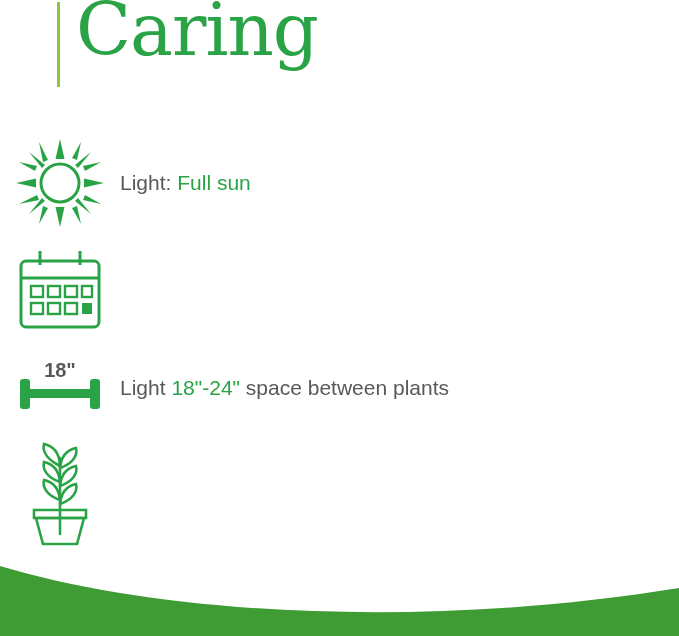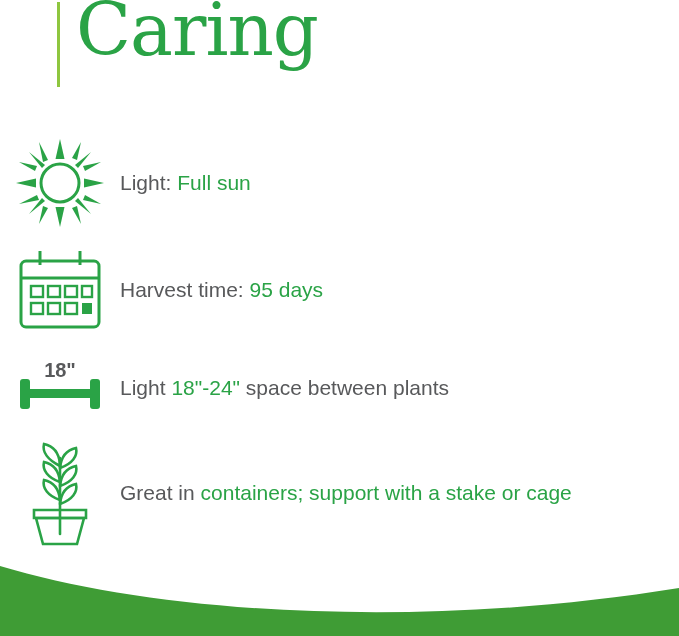--- a/index.html
+++ b/index.html
@@ -157,24 +157,20 @@
           <rect x="34" y="39" width="12" height="11"></rect>
           <rect x="51" y="39" width="12" height="11"></rect>
           <rect x="68" y="39" width="10" height="11"></rect>
           <rect x="17" y="56" width="12" height="11"></rect>
           <rect x="34" y="56" width="12" height="11"></rect>
           <rect x="51" y="56" width="12" height="11"></rect>
         </g>
         <rect x="68" y="56" width="10" height="11" fill="#2aa346"></rect>
       </svg>
     </div>
-    <div class="row-text">
-      <span>Harvest time:</span>
-      <span class="hl">95 days</span>
-    </div>
   </div>
 
   <div class="row row-space">
     <div class="row-icon">
       <svg width="96" height="62" viewBox="0 0 96 62" aria-hidden="true">
         <g fill="#2aa346">
           <rect x="8" y="22" width="10" height="30" rx="3"></rect>
           <rect x="78" y="22" width="10" height="30" rx="3"></rect>
           <rect x="16" y="32" width="66" height="9"></rect>
         </g>
@@ -197,24 +193,20 @@
           <path d="M46 30 C 58 26, 64 18, 62 10 C 52 12, 47 20, 46 30"></path>
           <path d="M46 44 C 34 40, 28 32, 30 24 C 40 26, 45 34, 46 44"></path>
           <path d="M46 48 C 58 44, 64 36, 62 28 C 52 30, 47 38, 46 48"></path>
           <path d="M46 62 C 34 58, 28 50, 30 42 C 40 44, 45 52, 46 62"></path>
           <path d="M46 66 C 58 62, 64 54, 62 46 C 52 48, 47 56, 46 66"></path>
           <path d="M22 80 L70 80 L63 106 L29 106 Z"></path>
           <path d="M20 72 L72 72 L72 80 L20 80 Z"></path>
         </g>
       </svg>
     </div>
-    <div class="row-text">
-      <span>Great in</span>
-      <span class="hl">containers; support with a stake or cage</span>
-    </div>
   </div>
 
 </div>
 
 <div class="swoosh">
   <svg width="679" height="110" viewBox="0 0 679 110" preserveAspectRatio="none" aria-hidden="true">
     <path d="M0,40 C 160,88 420,104 679,62 L679,110 L0,110 Z" fill="#3f9c35"></path>
   </svg>
 </div>
 

